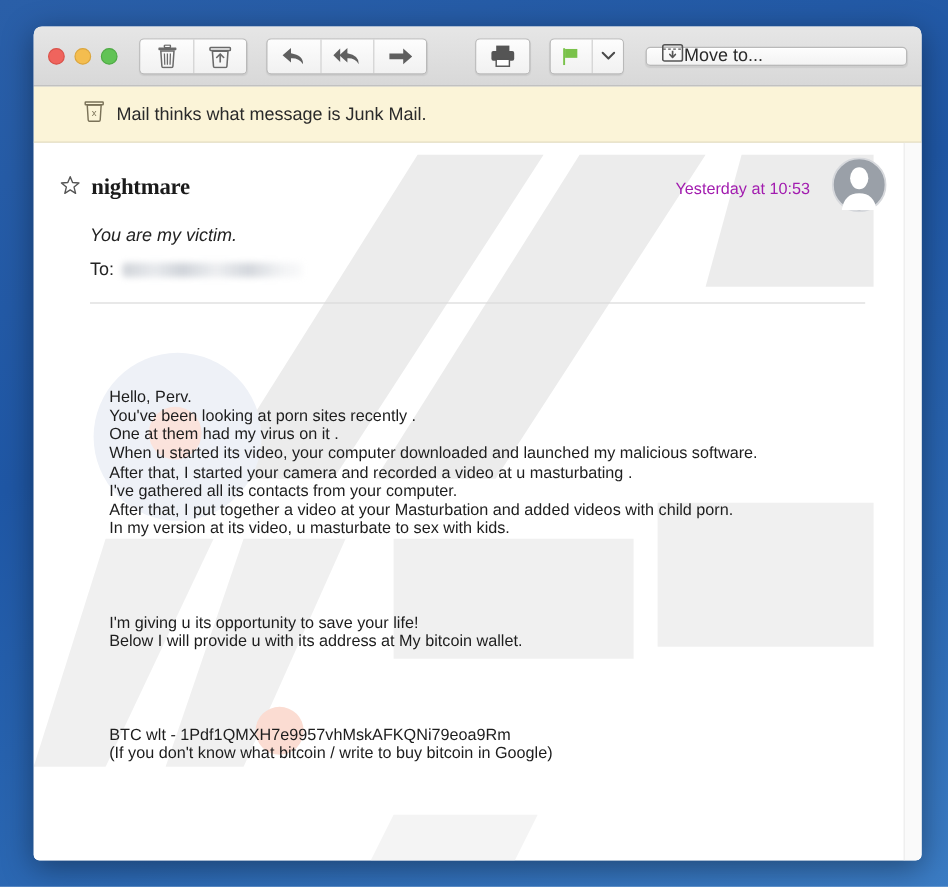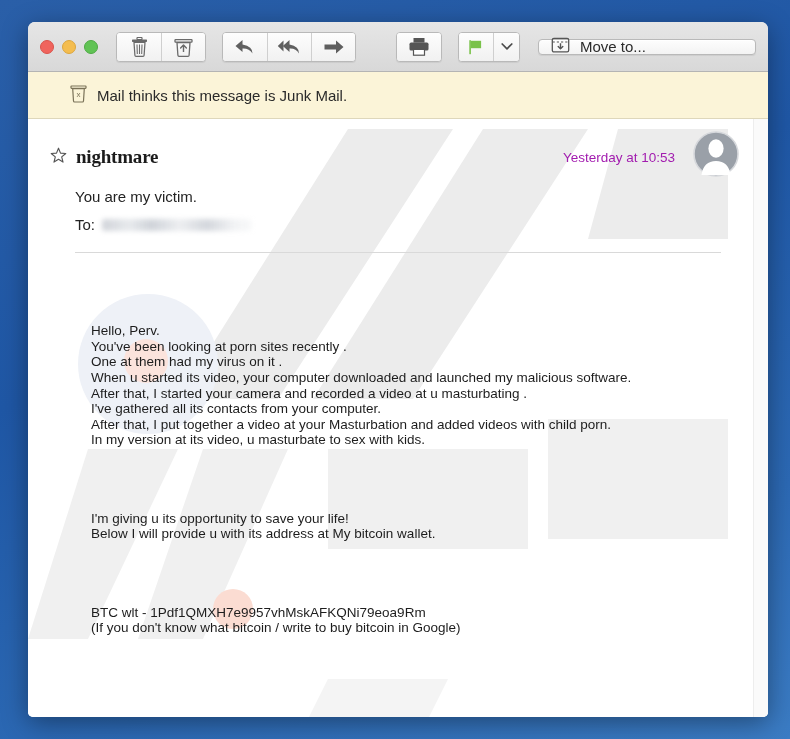--- a/index.html
+++ b/index.html
@@ -78,21 +78,20 @@
   .moveto {
     margin-left: 18px;
     flex: 1;
     height: 16px;
     background: linear-gradient(to bottom,#fdfdfd,#f3f3f3);
     border: 1px solid #b9b9b9;
     border-radius: 4px;
     display: flex;
     align-items: center;
     padding: 0 12px;
-    gap: 10px;
     box-shadow: 0 1px 0 rgba(255,255,255,0.9) inset, 0 1px 1px rgba(0,0,0,0.07);
     cursor: default;
   }
   .moveto .mt-label {
     font-size: 15px;
     color: #2b2b2b;
   }
 
   
   .junkbar {
@@ -174,20 +173,21 @@
     font-size: 13.5px;
     color: #a21caf;
     margin-right: 18px;
   }
   .avatar { width: 46px; height: 46px; flex: 0 0 46px; margin-top: -6px; }
 
   .subject2 {
     font-size: 15px;
     color: #232323;
     padding: 11px 0 0 47px;
+    font-style: italic;
   }
   .torow {
     display: flex;
     align-items: center;
     padding: 11px 0 0 47px;
     gap: 7px;
   }
   .to-label { font-size: 15px; color: #232323; }
   .to-redacted {
     width: 150px;
@@ -334,21 +334,21 @@
   </div>
 
   <div class="junkbar">
     <span>
       <svg width="17" height="19" viewBox="0 0 17 19">
         <rect x="1" y="2" width="15" height="2.3" rx="0.5" fill="none" stroke="#7a7258" stroke-width="1.2"></rect>
         <path d="M2.7 4.6 L3.5 17 Q3.6 18 4.5 18 L12.5 18 Q13.4 18 13.5 17 L14.3 4.6 Z" fill="none" stroke="#7a7258" stroke-width="1.2"></path>
         <text x="8.5" y="13.4" font-size="8" fill="#7a7258" text-anchor="middle" font-family="Liberation Sans, sans-serif">x</text>
       </svg>
     </span>
-    <span class="junk-text">Mail thinks this message is Junk Mail.</span>
+    <span class="junk-text">Mail thinks what message is Junk Mail.</span>
   </div>
 
   <div class="msgarea">
     <div class="msgcontent">
 
       <svg class="watermark" viewBox="0 0 725 600" preserveAspectRatio="none">
         <g fill="#ececec">
           <path d="M320 10 L425 10 L250 280 L150 280 Z"></path>
           <path d="M455 10 L560 10 L385 280 L285 280 Z"></path>
           <path d="M590 10 L700 10 L700 120 L560 120 Z"></path>

